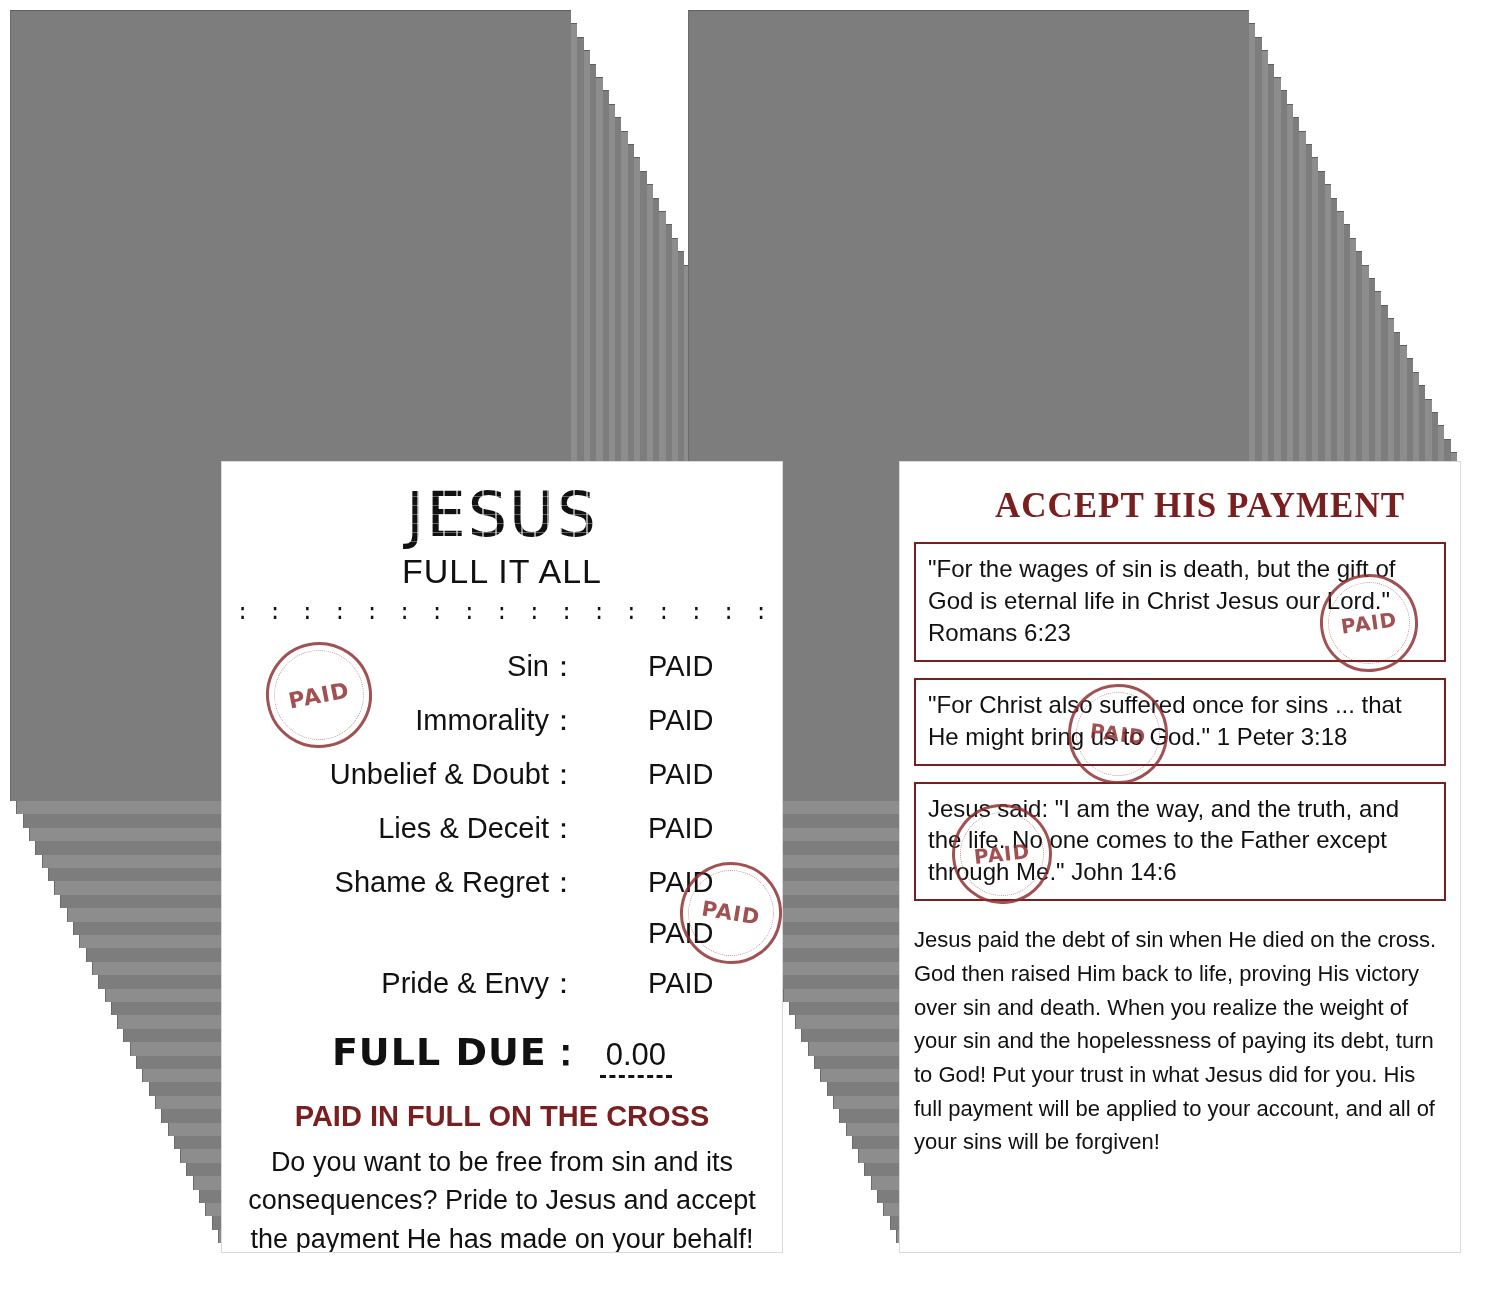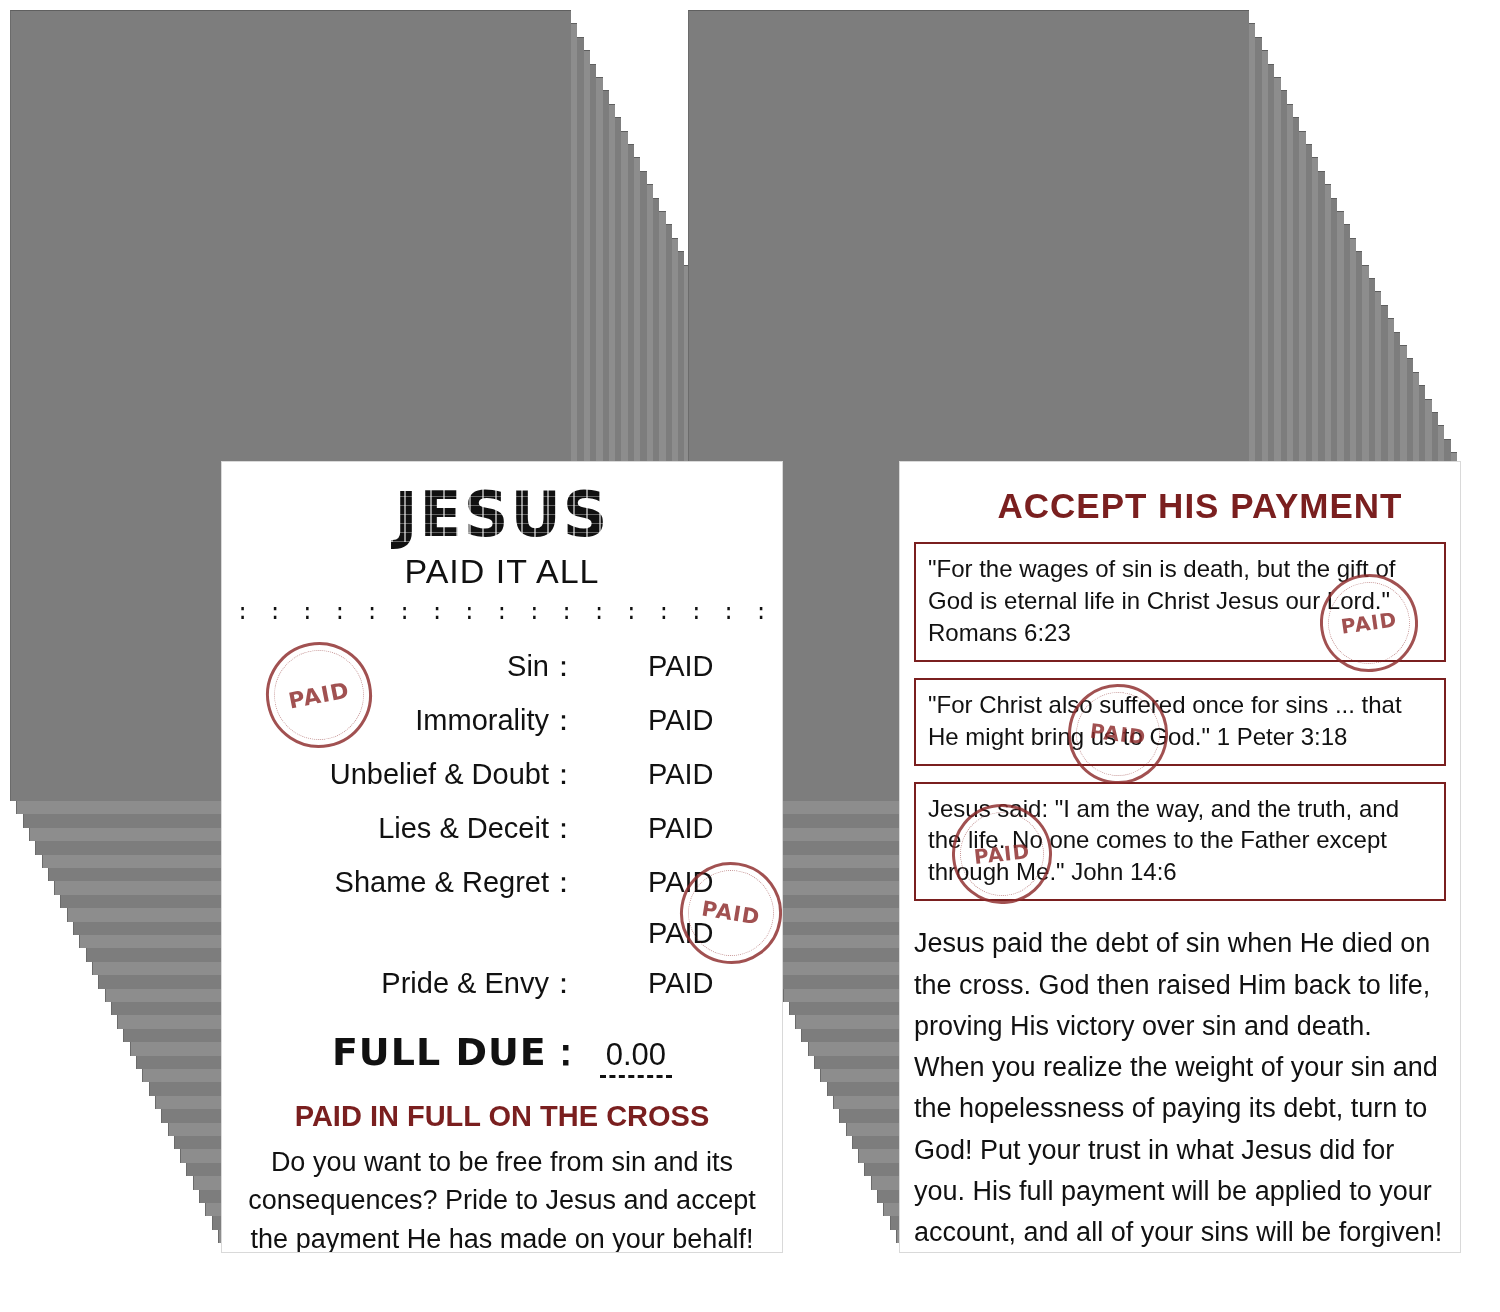--- a/index.html
+++ b/index.html
@@ -37,21 +37,21 @@
   }
   .zig.top{top:0;transform:scaleY(-1);}
   .zig.bottom{bottom:0;}
 
   .content{position:absolute;left:0;right:0;}
 
   
   .brand{
     text-align:center;
     font-family:"DejaVu Sans",sans-serif;
-    font-weight:bold;
+    font-weight:normal;
     font-size:62px;
     letter-spacing:2px;
     color:#111;
     line-height:1;
     position:relative;
   }
   .brand::after{
     
     content:"";position:absolute;left:50%;top:4px;width:300px;height:54px;
     transform:translateX(-50%);
@@ -118,39 +118,39 @@
     font-size:27px;
     line-height:1.42;
     color:#111;
     margin-top:10px;
     padding:0 10px;
   }
 
   
   .r-title{
     text-align:center;
-    font-family:Liberation Sans, sans-serif;
+    font-family:Liberation Serif, serif;
     font-weight:bold;
     font-size:35px;
     letter-spacing:1px;
     color:#7a1f1f;
     margin-left:40px;
   }
   .verse{
     border:2px solid #7a1f1f;
     margin:16px 14px 0 14px;
     padding:9px 12px 11px 12px;
     font-size:24px;
     line-height:1.33;
     color:#111;
     position:relative;
   }
   .verse p{margin:0;}
   .r-para{
-    font-size:27px;
+    font-size:22px;
     line-height:1.53;
     color:#111;
     margin:22px 12px 0 14px;
     text-align:left;
   }
 
   
   .stamp{
     position:absolute;
     border:3px solid #8d2b2b;
@@ -246,21 +246,21 @@
       <div class="sheet alt" style="left: 694.3px; top: 23.4px; width: 560px; height: 790px;"></div>
       <div class="sheet" style="left: 688px; top: 10px; width: 560px; height: 790px;"></div>
     </div>
 
   <div class="receipt" style="left:222px;top:462px;width:560px;height:790px;">
     <div class="zig top"></div>
     <div class="zig bottom"></div>
 
     <div class="content" style="top:22px;padding:0 14px;">
       <div class="brand">JESUS</div>
-      <div class="subbrand">PAID IT ALL</div>
+      <div class="subbrand">FULL IT ALL</div>
       <div class="dots">: : : : : : : : : : : : : : : : : : : : : : : : : :</div>
 
       <div class="lines">
         <div class="line">
           <span class="lbl">Sin：</span>
           <span class="amt">PAID</span>
         </div>
         <div class="line">
           <span class="lbl">Immorality：</span>
           <span class="amt">PAID</span>

